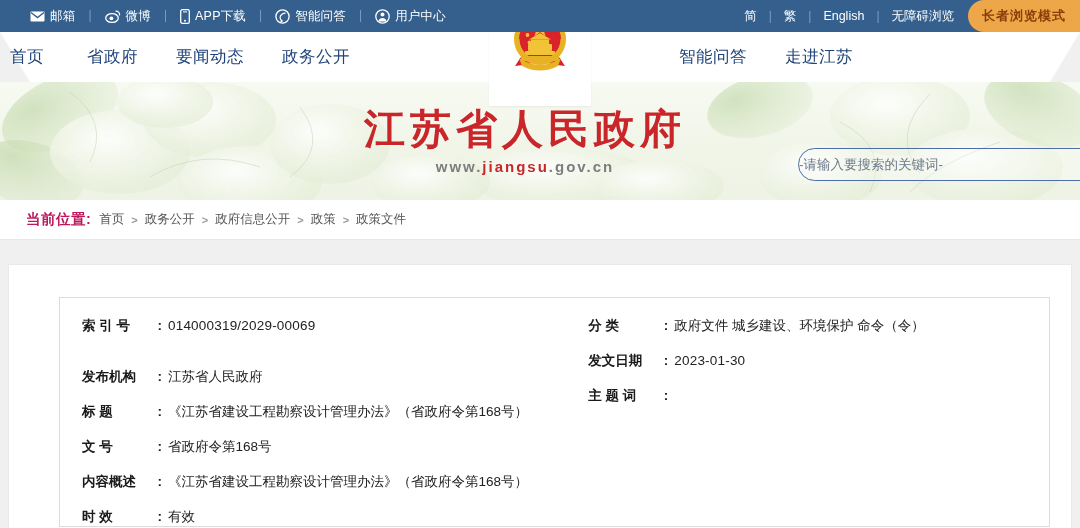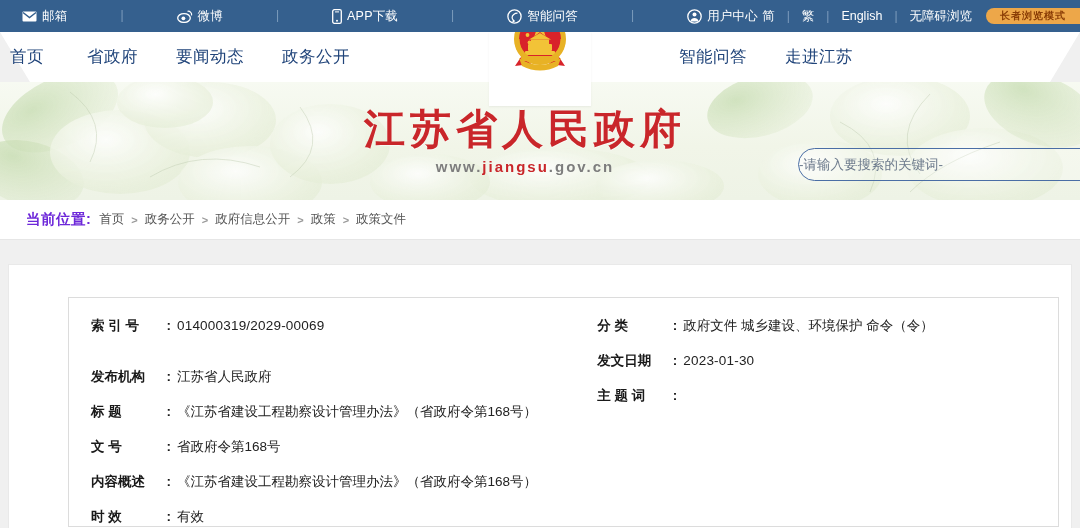--- a/index.html
+++ b/index.html
@@ -11,43 +11,43 @@
   }
 
   
   .topbar {
     position: absolute; top: 0; left: 0;
     width: 1080px; height: 32px;
     background: #35608e;
     display: flex; align-items: center;
     z-index: 40;
   }
-  .topbar-left { display: flex; align-items: flex-start; padding-left: 20px; gap: 40px; }
+  .topbar-left { display: flex; align-items: flex-start; padding-left: 28px; }
   .tb-item {
     display: flex; align-items: center; gap: 5px;
     color: #ffffff; font-size: 12.5px;
     padding: 0 2px; white-space: nowrap;
     letter-spacing: .2px;
   }
   .tb-sep { color: #7d9cbd; font-size: 12px; margin: 0 11px; }
   .tb-icon { display: inline-flex; align-items: center; justify-content: center; }
   .tb-icon svg { display: block; }
 
   .topbar-right {
     position: absolute; right: 0; top: 0; height: 32px;
     display: flex; align-items: center;
   }
   .tr-item { color: #ffffff; font-size: 12.5px; white-space: nowrap; }
   .tr-sep { color: #7d9cbd; font-size: 12px; margin: 0 12px; }
   .elder-btn {
     margin-left: 14px;
-    height: 16px;
+    height: 32px;
     background: #eda749;
     color: #8a3d06;
-    font-size: 10px; font-weight: bold;
+    font-size: 13px; font-weight: bold;
     display: flex; align-items: center;
     padding: 0 14px;
     white-space: nowrap;
     border-top-left-radius: 16px;
     border-bottom-left-radius: 16px;
     letter-spacing: 1px;
   }
 
   
   .nav {
@@ -150,21 +150,21 @@
     position: absolute; top: 200px; left: 0;
     width: 1080px; height: 40px;
     background: #ffffff;
     border-bottom: 1px solid #e6e6e6;
     display: flex; align-items: center;
     z-index: 12;
   }
   .crumb-label {
     margin-left: 26px;
     font-size: 14.5px; font-weight: bold;
-    color: #6d28d9;
+    color: #be185d;
     letter-spacing: .5px;
     text-align: center;
   }
   .crumb-items { display: flex; align-items: center; margin-left: 8px; }
   .crumb-link { font-size: 12.5px; color: #555555; white-space: nowrap; }
   .crumb-arrow { font-size: 11px; color: #9a9a9a; margin: 0 7px; font-weight: bold; }
 
   
   .page-body {
     position: absolute; top: 241px; left: 0;
@@ -172,21 +172,21 @@
     background: #f0f0f0;
     z-index: 5;
   }
   .content-card {
     position: absolute; left: 8px; top: 23px;
     width: 1064px; height: 300px;
     background: #ffffff;
     border: 1px solid #e9e9e9;
   }
   .meta-box {
-    position: absolute; left: 59px; top: 32px;
+    position: absolute; left: 50px; top: 32px;
     width: 991px; height: 230px;
     border: 1px solid #dcdcdc;
     background: #ffffff;
   }
   .meta-cols { display: flex; padding: 18px 0 0 0; height: 100%; }
   .meta-col { padding: 0 16px; }
   .meta-col.left { width: 52%; padding-left: 22px; }
   .meta-col.right { width: 48%; padding-left: 14px; }
 
   .meta-row {

